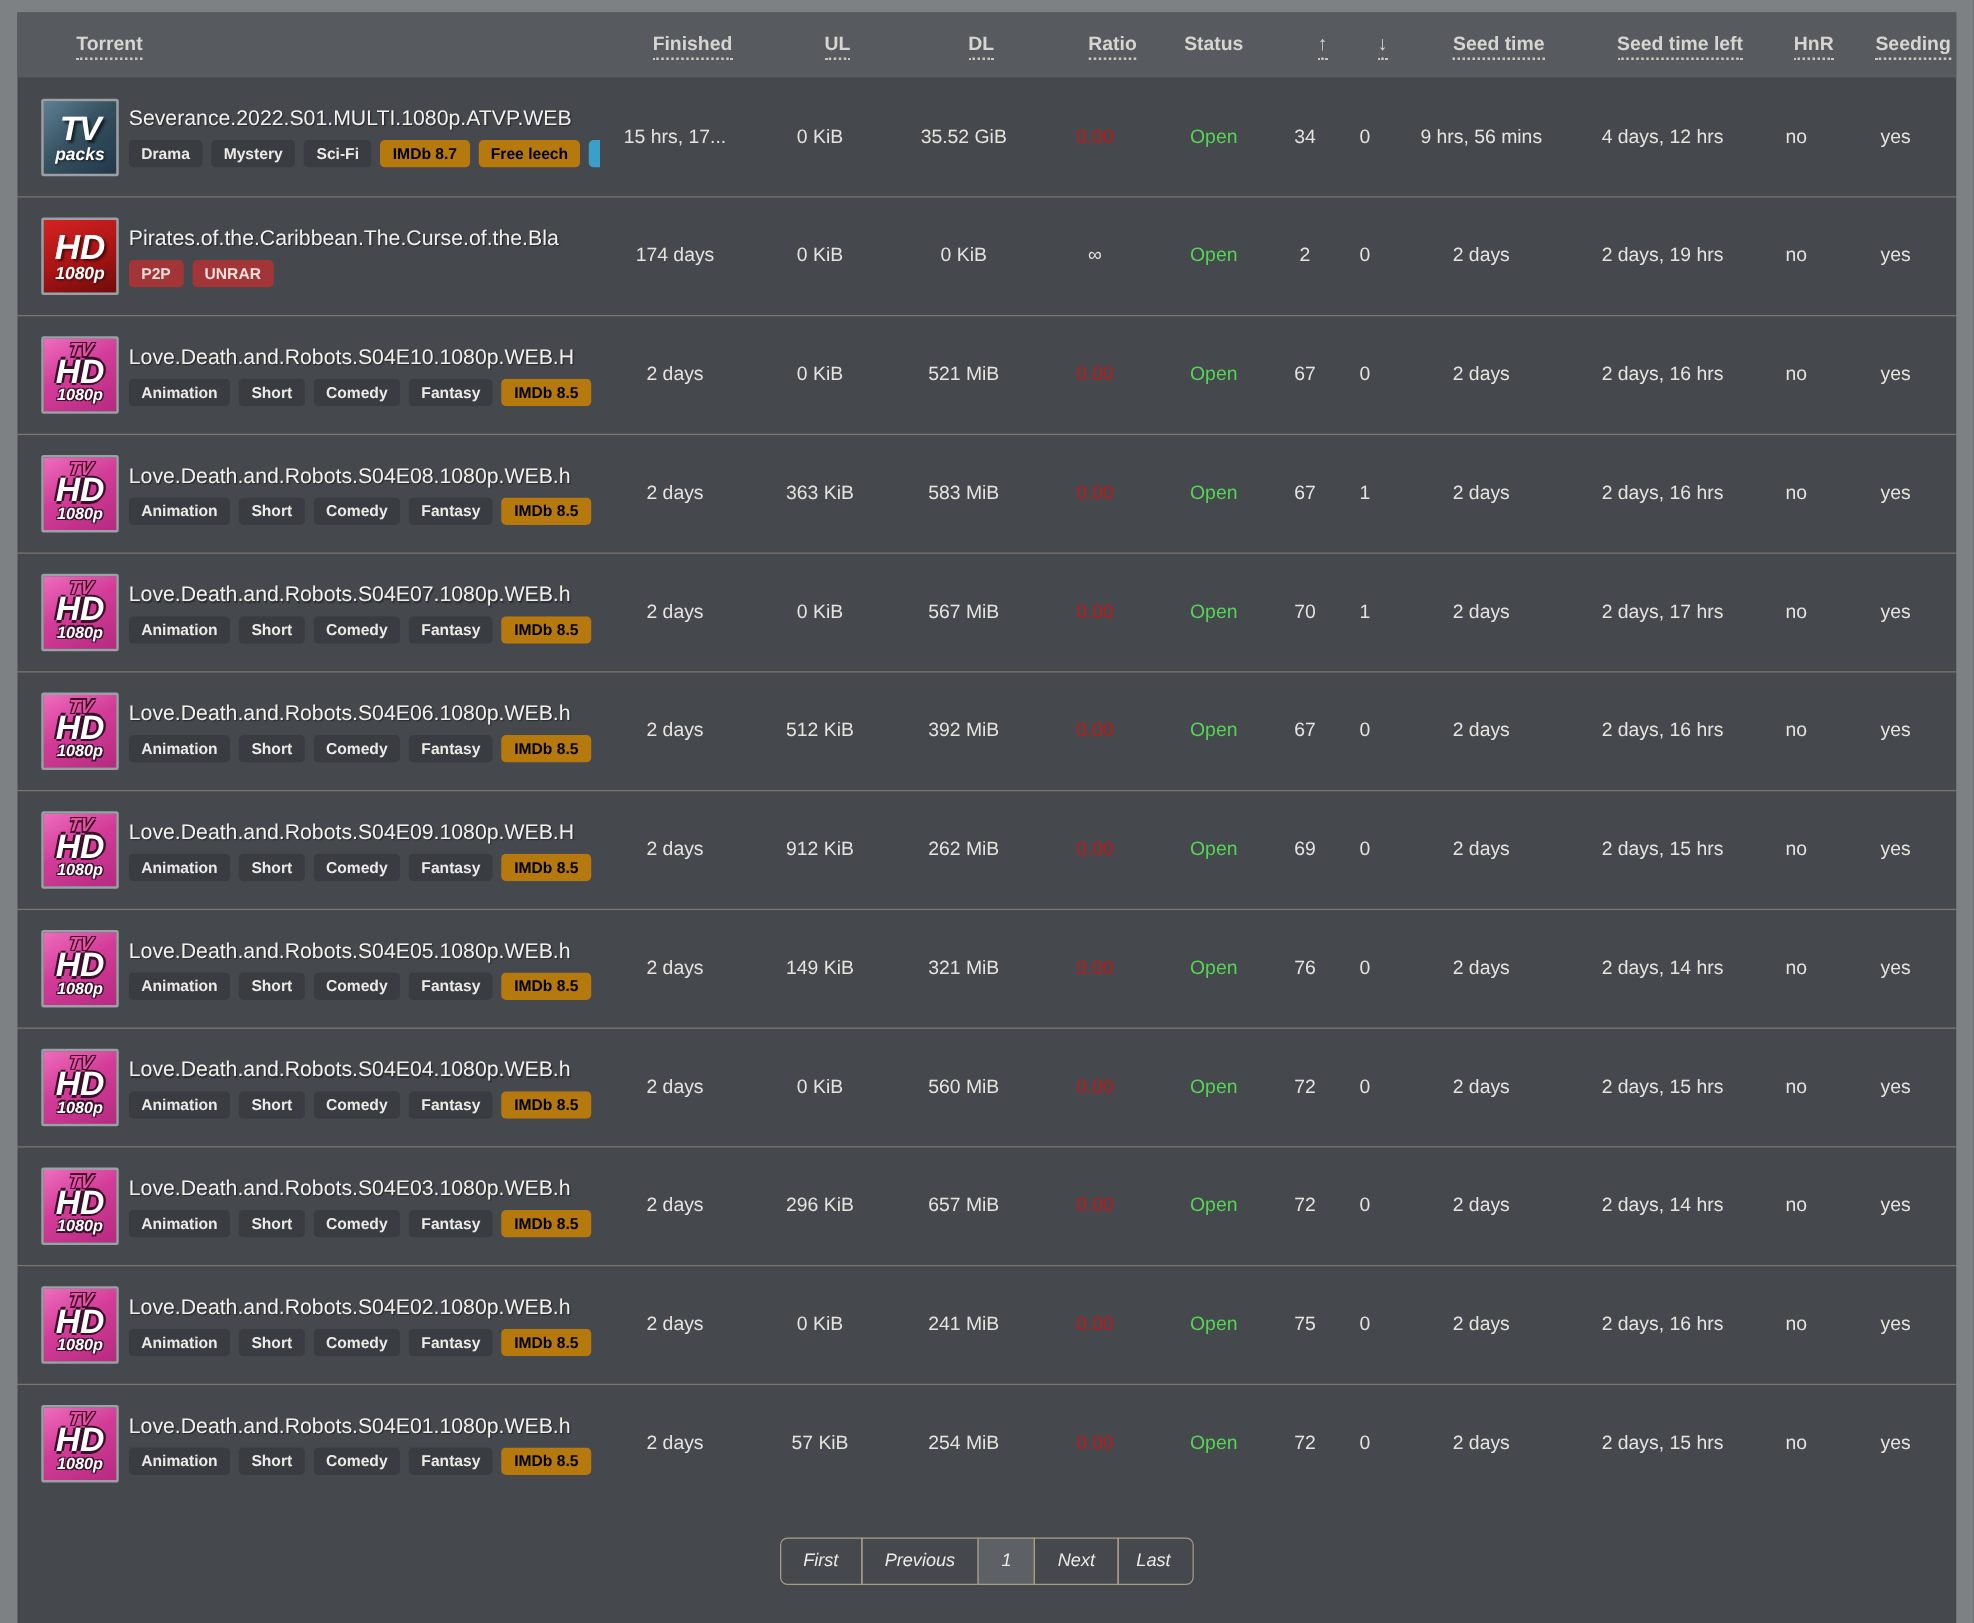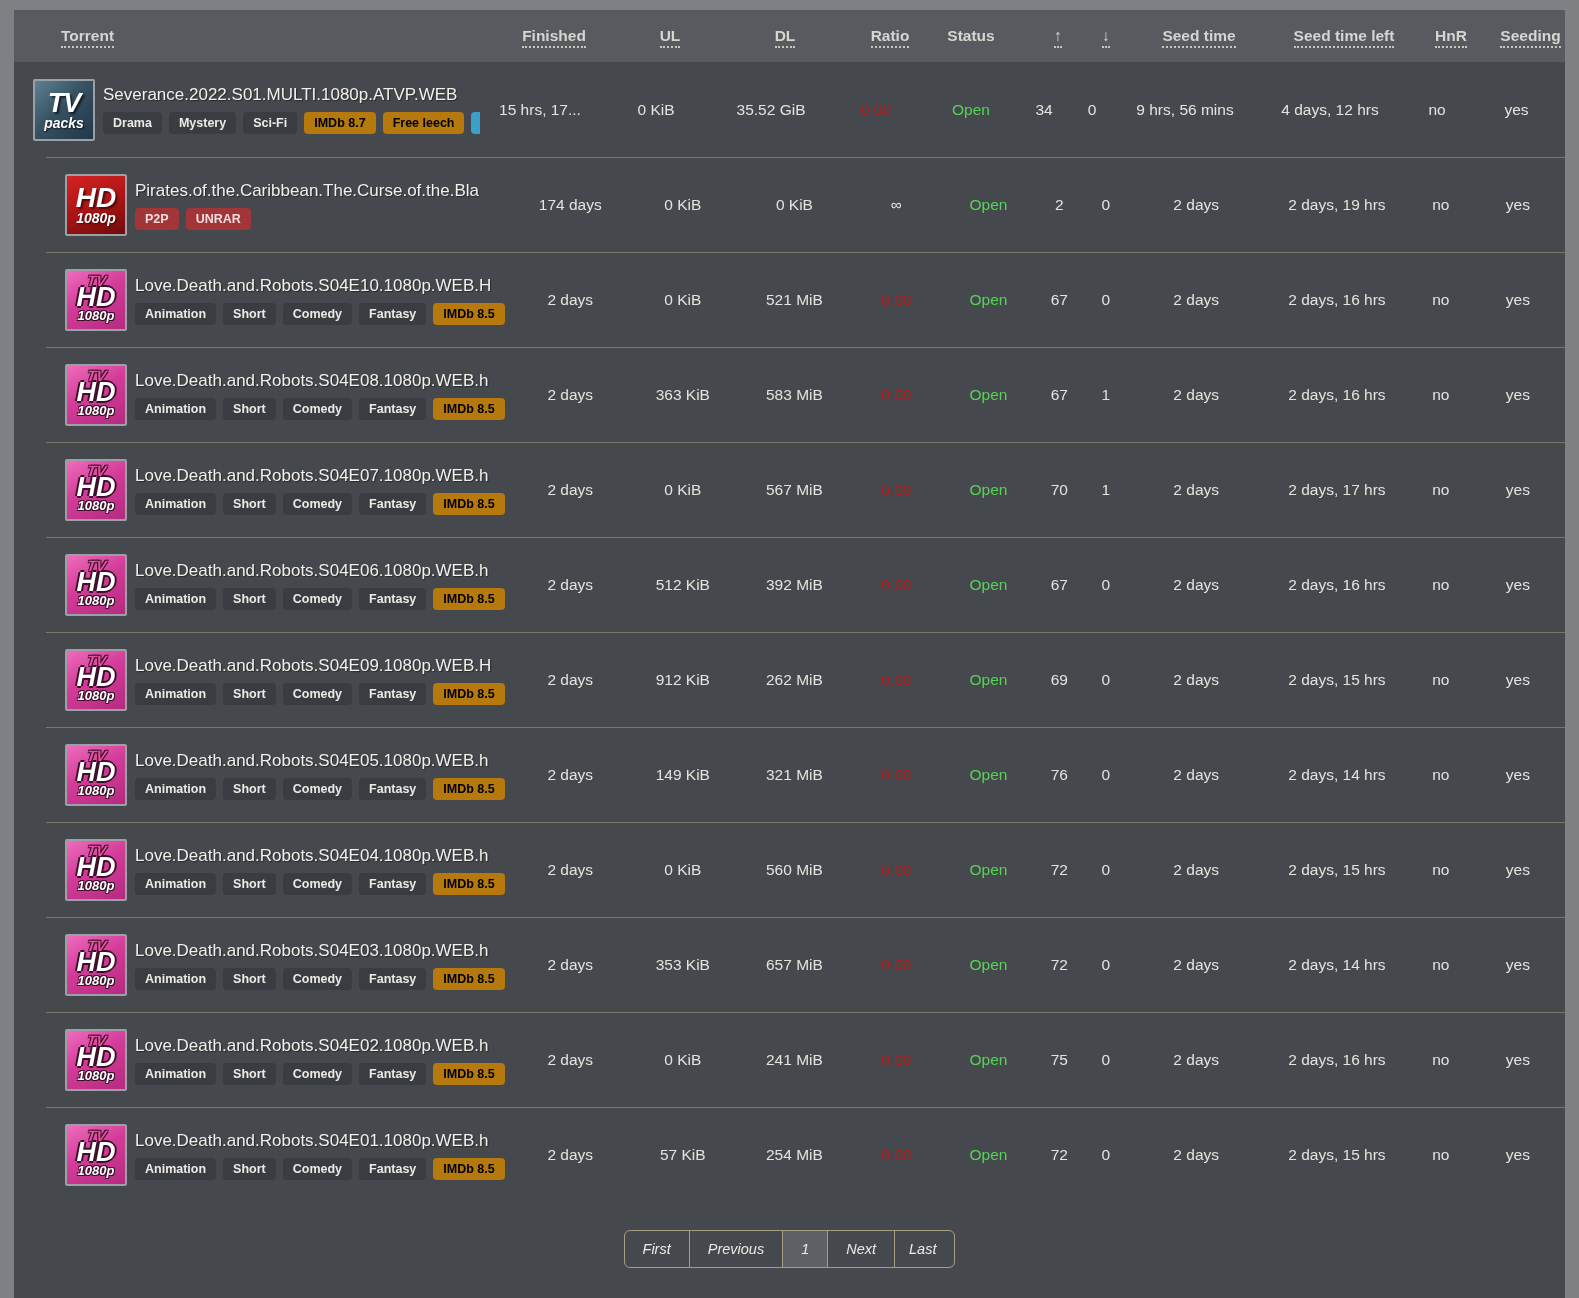--- a/index.html
+++ b/index.html
@@ -40,21 +40,21 @@
   .col-seed_time      { width: 138px; }
   .col-seed_time_left { width: 152px; }
   .col-hnr            { width: 62px;  }
   .col-seeding        { width: 97px;  }
 
   .tr {
     display: flex;
     align-items: center;
     height: 95px;
   }
-  .tr + .tr { border-top: 1px solid rgba(186,176,146,0.45); margin-left: 32px; }
+  .tr + .tr { border-top: 1px solid rgba(186,176,146,0.45); }
   .td {
     color: #e5e3de;
     font-size: 15.5px;
     text-align: center;
   }
   .td.red  { color: #bd1a1a; }
   .td.green{ color: #55d555; }
 
   .td.col-torrent {
     display: flex;
@@ -452,21 +452,21 @@
         <div class="tags">
               <span class="tag tag-genre">Animation</span>
               <span class="tag tag-genre">Short</span>
               <span class="tag tag-genre">Comedy</span>
               <span class="tag tag-genre">Fantasy</span>
               <span class="tag tag-imdb">IMDb 8.5</span>
             </div>
       </div>
     </div>
     <div class="td col-finished">2 days</div>
-    <div class="td col-ul">353 KiB</div>
+    <div class="td col-ul">296 KiB</div>
     <div class="td col-dl">657 MiB</div>
     <div class="td col-ratio red">0.00</div>
     <div class="td col-status green">Open</div>
     <div class="td col-up">72</div>
     <div class="td col-down">0</div>
     <div class="td col-seed_time">2 days</div>
     <div class="td col-seed_time_left">2 days, 14 hrs</div>
     <div class="td col-hnr">no</div>
     <div class="td col-seeding">yes</div>
   </div>

